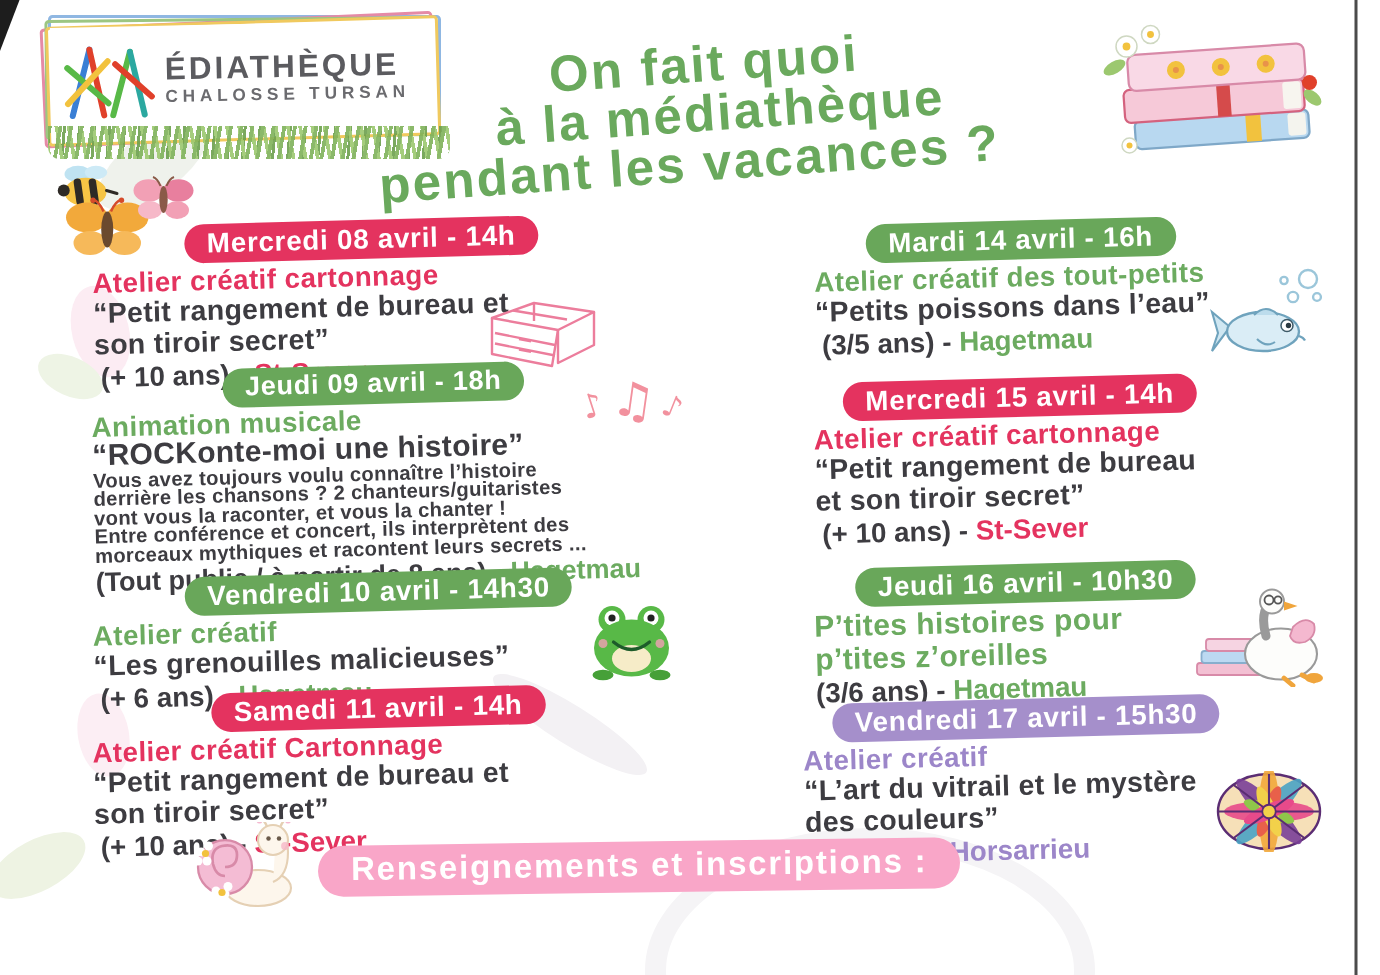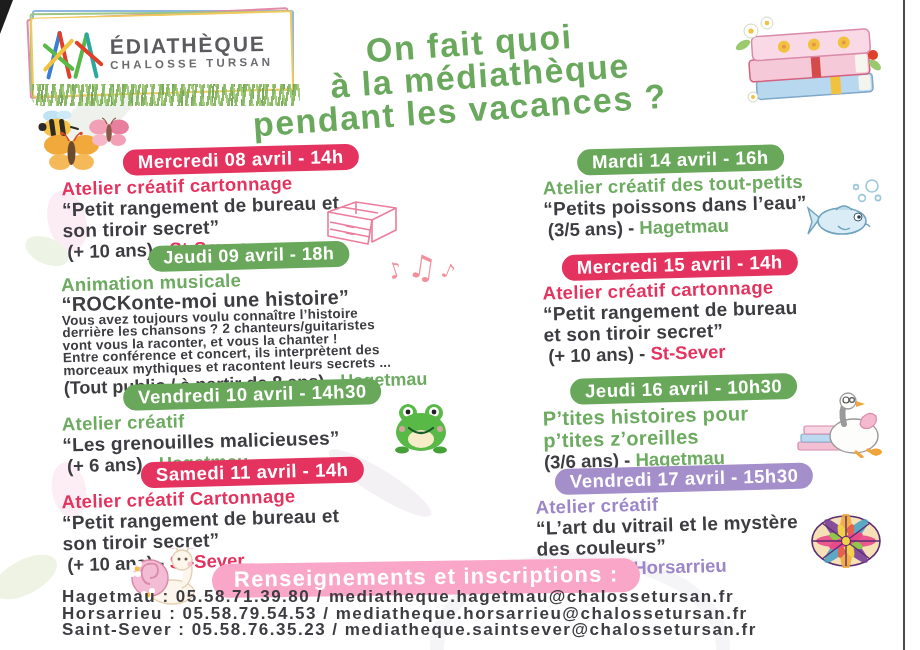--- a/index.html
+++ b/index.html
@@ -380,19 +380,14 @@
         <circle cx="14" cy="26" r="3" fill="#fff"></circle>
         <circle cx="13" cy="21" r="2.4" fill="#f2c23e"></circle>
       <circle cx="20" cy="46" r="3" fill="#fff"></circle>
         <circle cx="26" cy="48" r="3" fill="#fff"></circle>
         <circle cx="22" cy="52" r="3" fill="#fff"></circle>
         <circle cx="28" cy="43" r="3" fill="#fff"></circle>
         <circle cx="24" cy="47" r="2.4" fill="#f2c23e"></circle>
     </g>
   </svg>
   <div class="footer-badge">Renseignements et inscriptions :</div>
-  <div class="contacts">
-    <div>Hagetmau : 05.58.71.39.80 / mediatheque.hagetmau@chalossetursan.fr</div>
-    <div>Horsarrieu : 05.58.79.54.53 / mediatheque.horsarrieu@chalossetursan.fr</div>
-    <div>Saint-Sever : 05.58.76.35.23 / mediatheque.saintsever@chalossetursan.fr</div>
-  </div>
 
 </div>
 
 </body></html>

